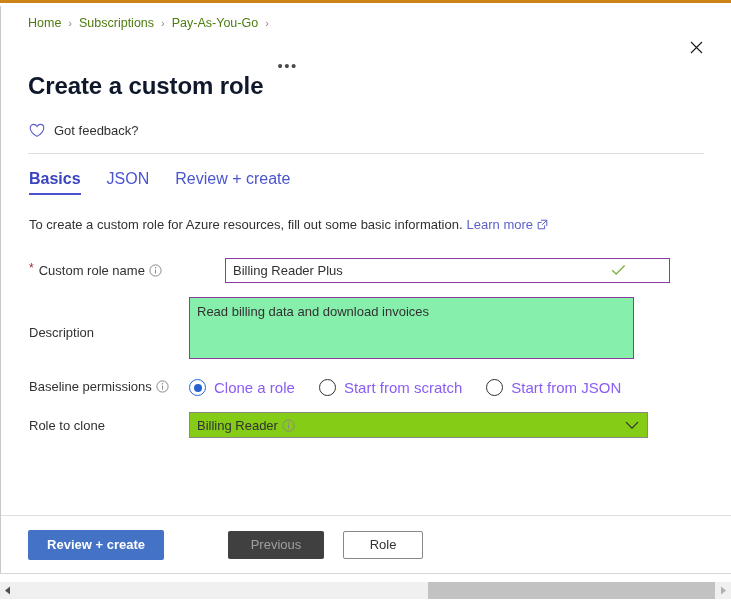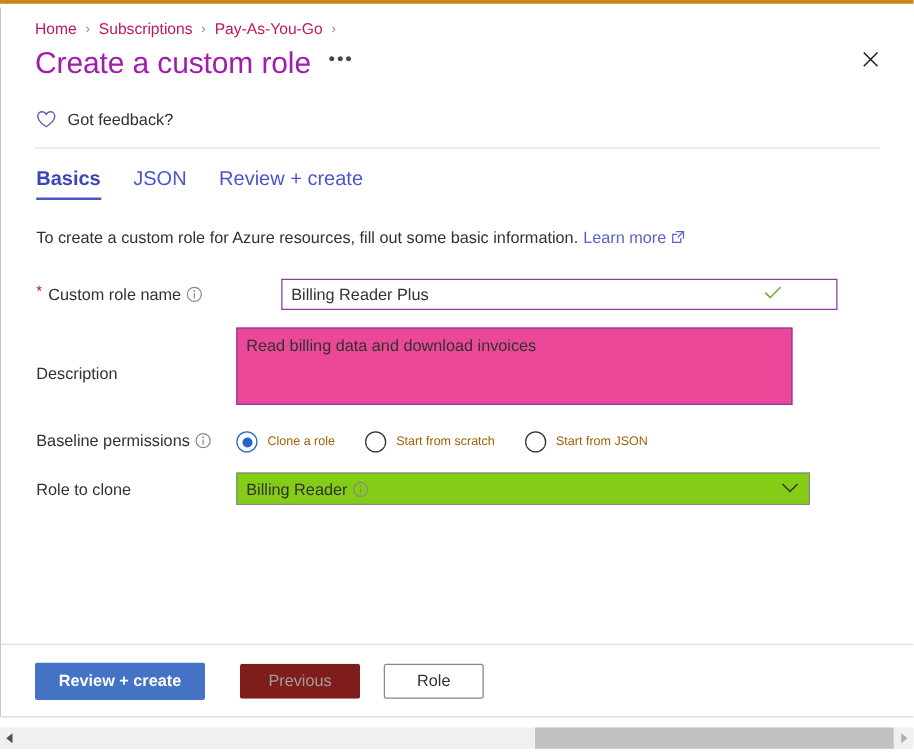--- a/index.html
+++ b/index.html
@@ -37,43 +37,44 @@
   .breadcrumb {
     padding: 10px 0 0 27px;
     font-size: 12.5px;
     color: #323130;
     display: flex;
     align-items: center;
     gap: 0px;
     white-space: nowrap;
   }
   .crumb-link {
-    color: #be185d;
+    color: #4d7c0f;
     text-decoration: none;
     cursor: pointer;
   }
   .crumb-sep {
     color: #8a8886;
     margin: 0 7px;
     font-size: 11px;
   }
 
   
   .title-row {
     display: flex;
     align-items: center;
     padding: 5px 0 0 27px;
     position: relative;
   }
   .page-title {
     font-size: 24px;
-    font-weight: 400;
-    color: #a21caf;
+    font-weight: 700;
+    color: #0f172a;
     letter-spacing: -0.1px;
     line-height: 32px;
+    margin-top: 35px;
   }
   .title-ellipsis {
     margin-left: 14px;
     color: #4a4a4a;
     font-size: 15px;
     letter-spacing: 1.5px;
     cursor: pointer;
     user-select: none;
     line-height: 14px;
     padding-bottom: 6px;
@@ -216,21 +217,21 @@
     right: 8px;
     top: 50%;
     transform: translateY(-50%);
     color: #7cb342;
     pointer-events: none;
   }
   .desc-area {
     width: 445px;
     height: 62px;
     border: 1px solid #8a3ca0;
-    background: #ec4899;
+    background: #86efac;
     font-family: "Liberation Sans", sans-serif;
     font-size: 13px;
     color: #323130;
     padding: 5px 7px;
     outline: none;
     resize: none;
     line-height: 17px;
   }
 
   .radio-group {
@@ -261,21 +262,21 @@
   }
   .radio-opt.selected .radio-circle::after {
     content: "";
     position: absolute;
     left: 50%; top: 50%;
     transform: translate(-50%, -50%);
     width: 8px; height: 8px;
     border-radius: 50%;
     background: #2564cf;
   }
-  .radio-label { font-size: 10px; color: #a16207; }
+  .radio-label { font-size: 15px; color: #8b5cf6; }
 
   .select-wrap {
     position: relative;
     width: 459px;
     height: 26px;
     border: 1px solid #8a8886;
     background: #84cc16;
     display: flex;
     align-items: center;
     padding: 0 28px 0 7px;
@@ -323,25 +324,25 @@
     white-space: nowrap;
   }
   .btn-primary {
     background: #4472c4;
     color: #ffffff;
     font-weight: 600;
     min-width: 136px;
     height: 30px;
   }
   .btn-disabled {
-    background: #7f1d1d;
+    background: #404040;
     color: #a19f9d;
     min-width: 96px;
     cursor: default;
-    margin-left: 28px;
+    margin-left: 64px;
   }
   .btn-secondary {
     background: #ffffff;
     color: #323130;
     border: 1px solid #8a8886;
     min-width: 80px;
     margin-left: 19px;
   }
 
   

